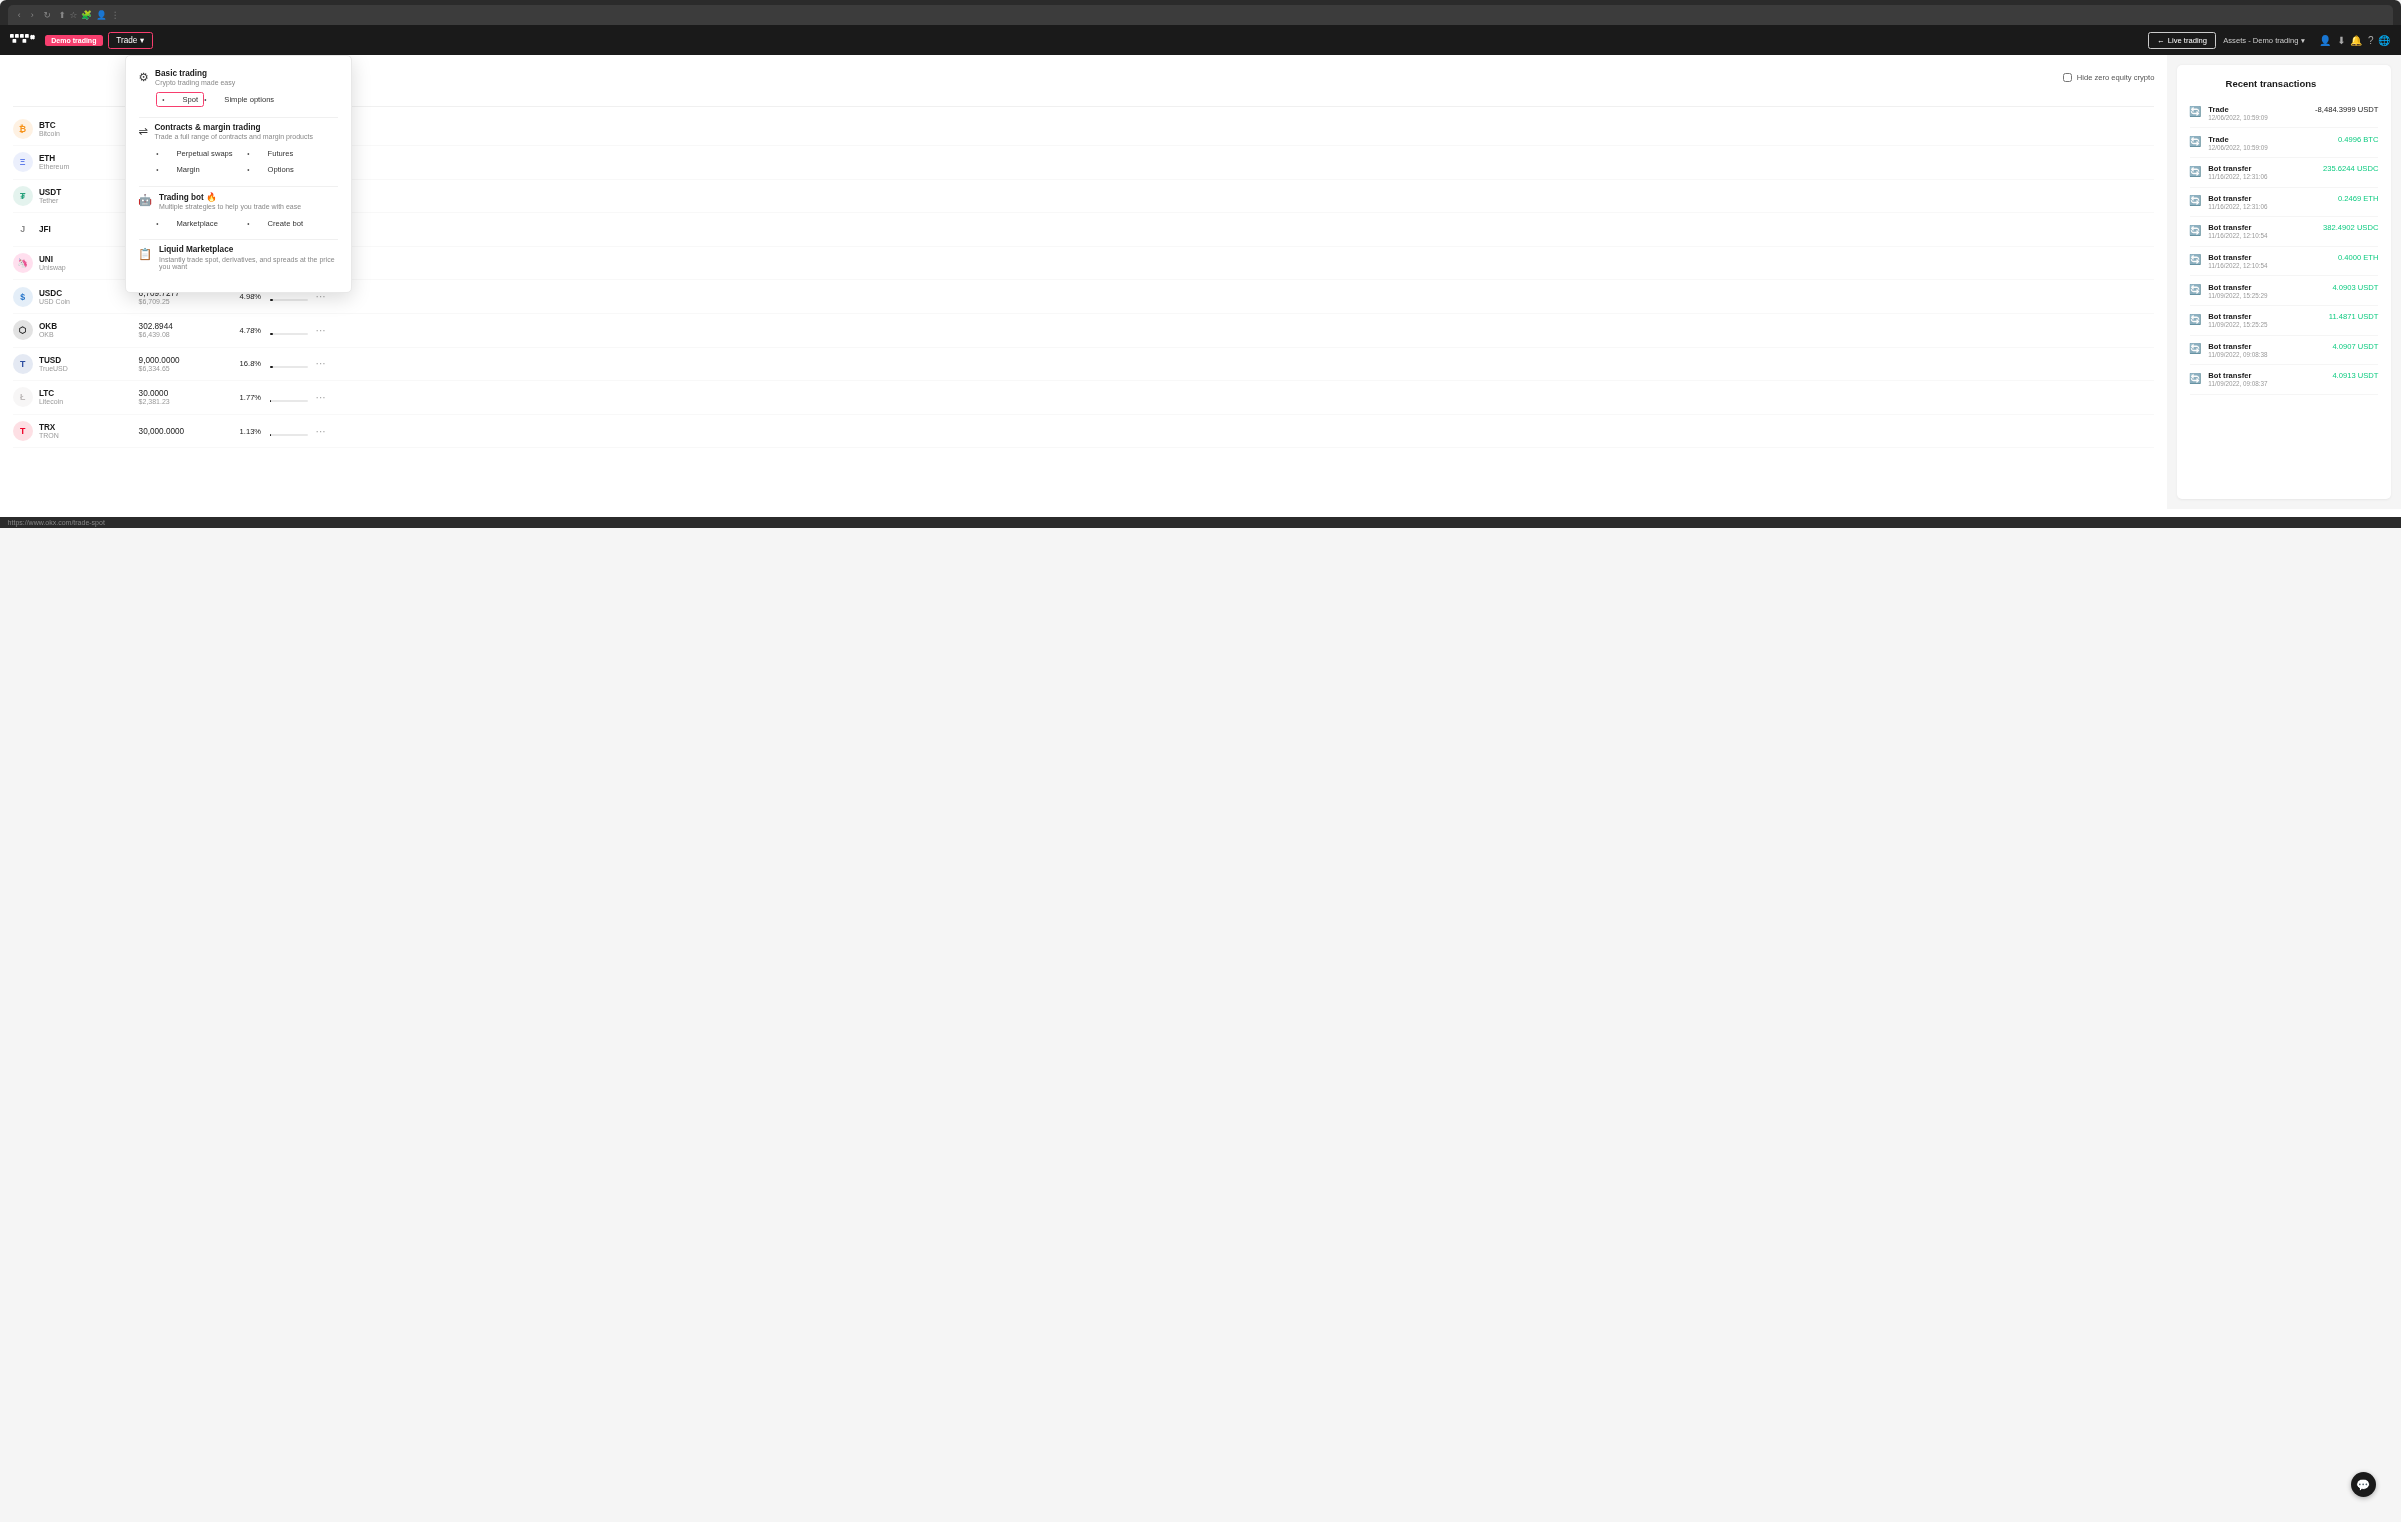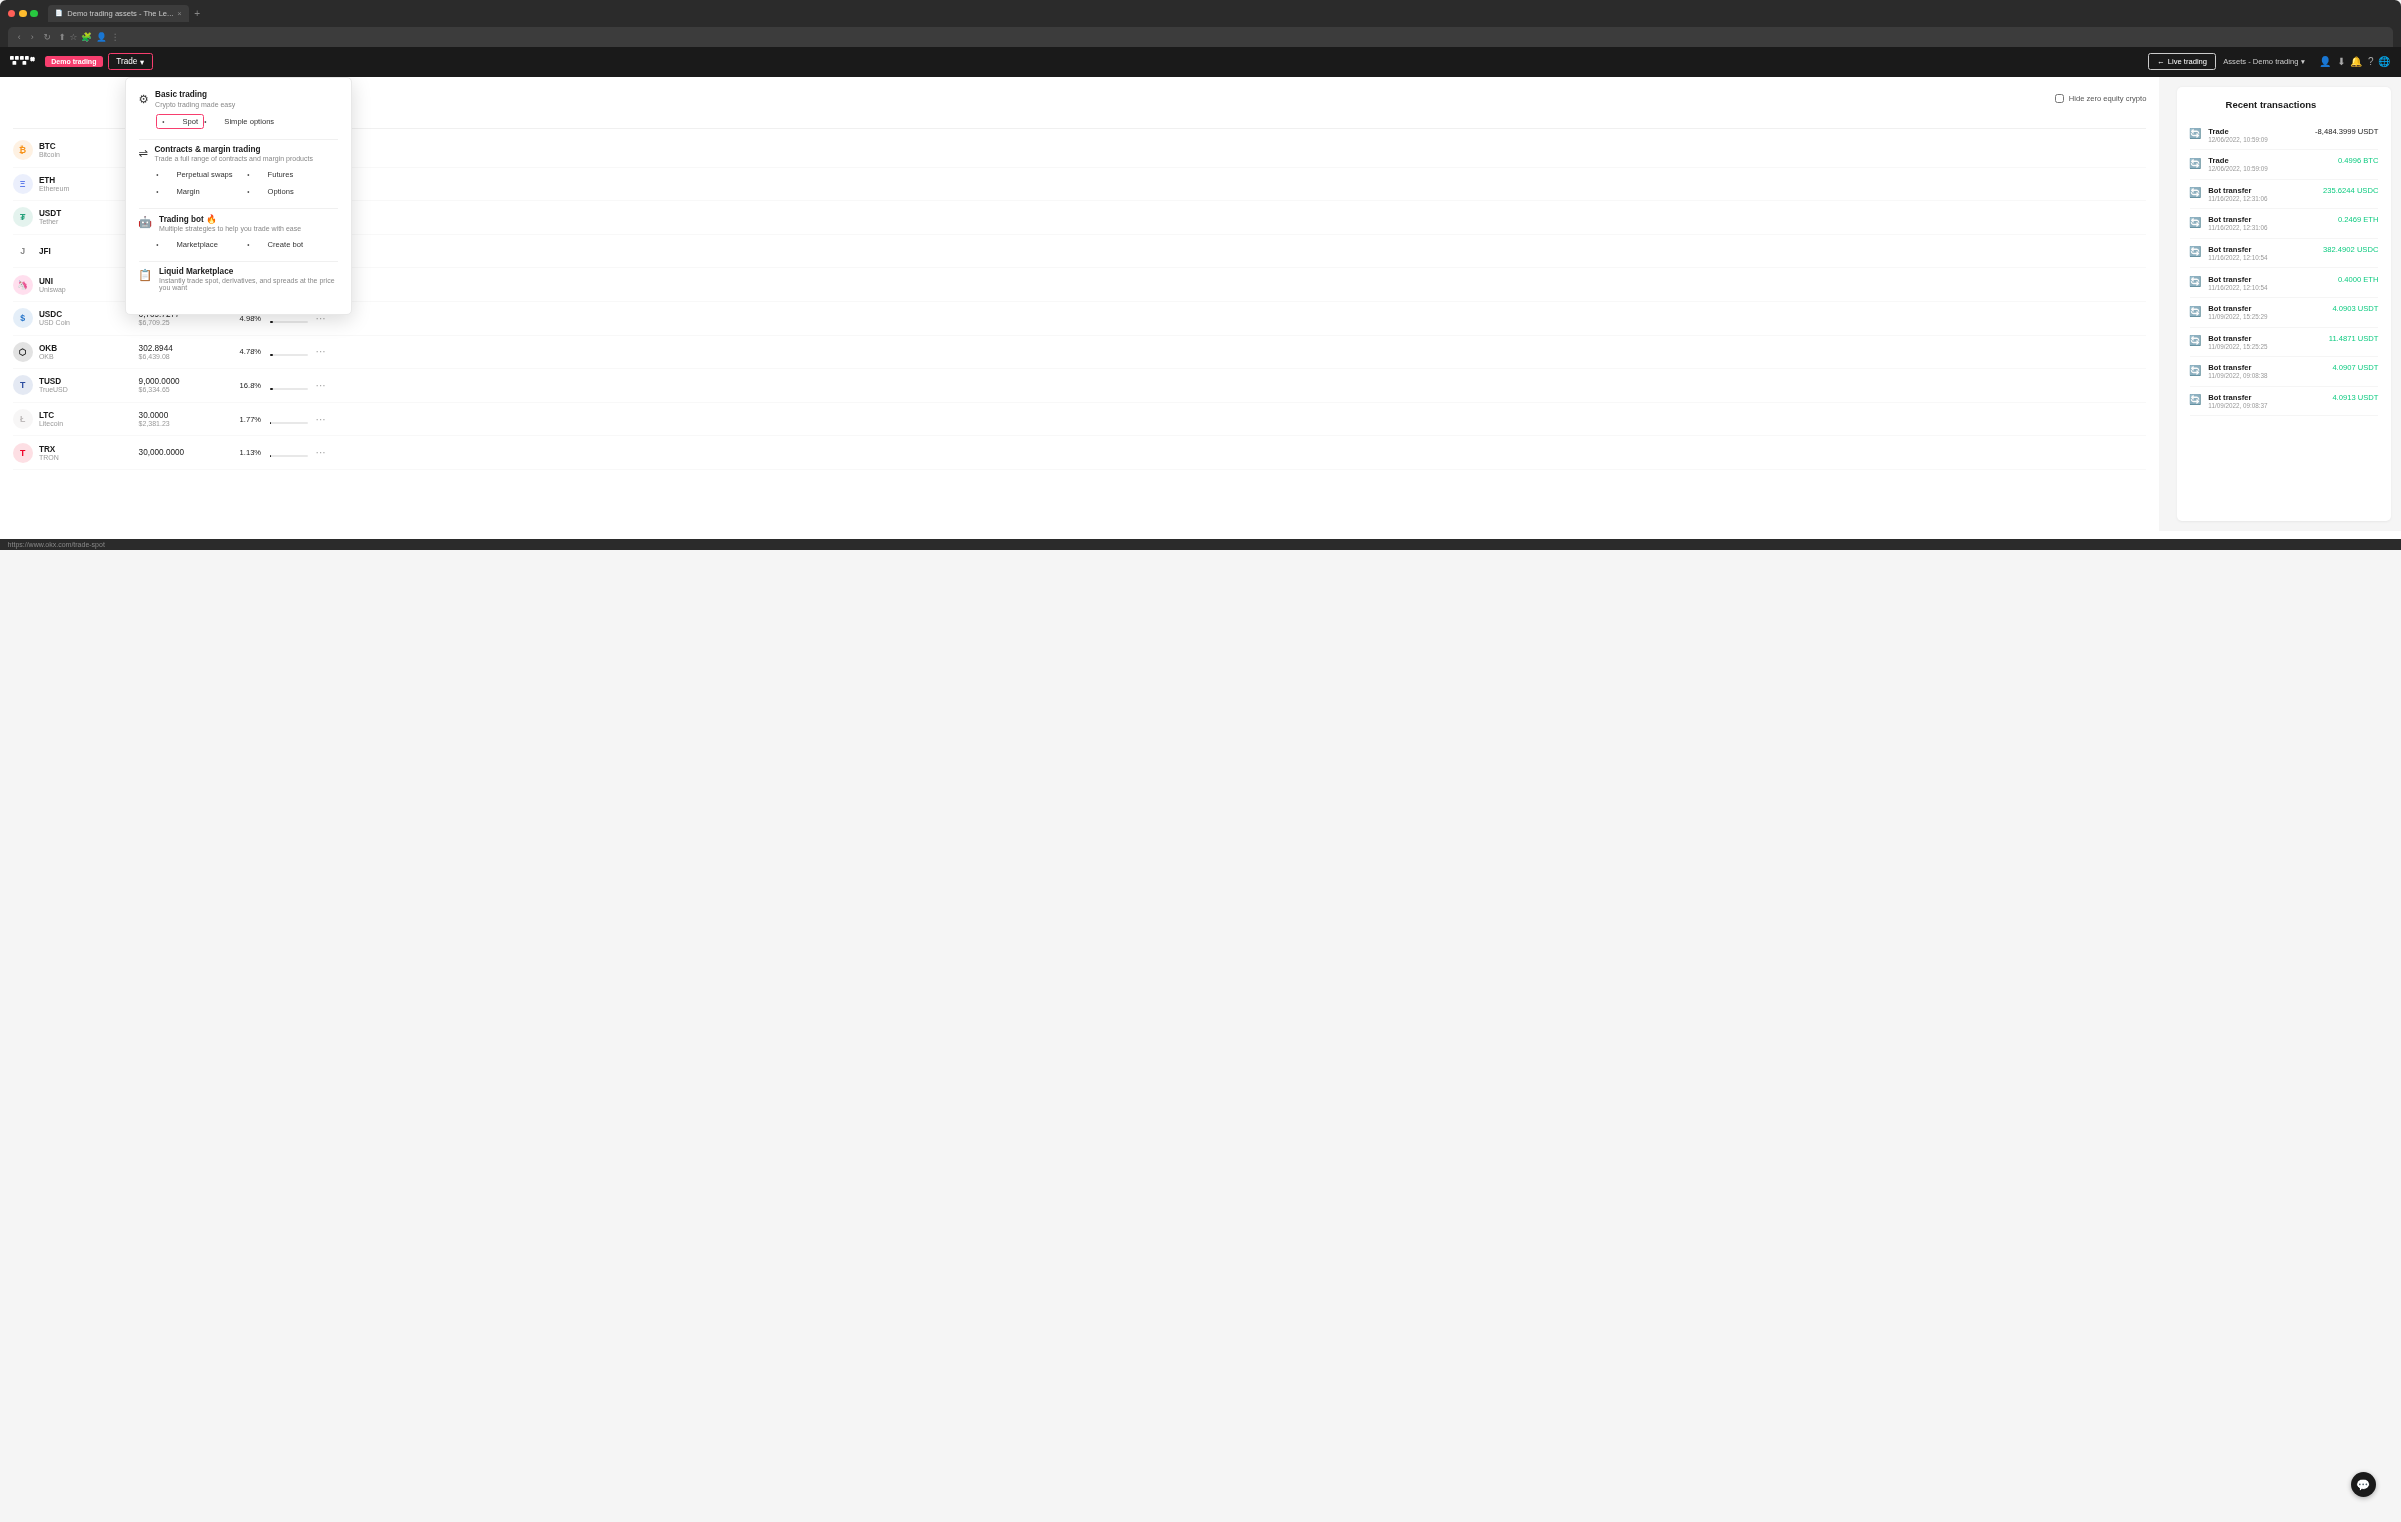--- a/index.html
+++ b/index.html
@@ -90,21 +90,21 @@
     .menu-item.highlighted {
       border: 0.9px solid #f73e6e; border-radius: 2.5px;
       padding: 1.9px 5px; width: auto;
     }
     .dot { color: #555; font-size: 6.3px; }
     .menu-divider { border: none; border-top: 0.6px solid #f0f0f0; margin: 5px 0; }
     .fire-emoji { font-size: 8.8px; }
 
     
     .main-content {
-      display: flex; gap: 8px; padding: 0; background: #f5f5f5;
+      display: flex; gap: 0; padding: 0; background: #f5f5f5;
     }
     .assets-panel { flex: 1; background: #fff; padding: 12.6px; min-height: 454px; }
     .recent-panel {
       width: 214px; background: #fff; margin: 10px; border-radius: 5px;
       padding: 12.6px; box-shadow: 0 0.6px 2.5px rgba(0,0,0,0.06);
     }
 
     
     .assets-table-header {
       display: flex; align-items: center; padding: 5px 0 7.6px;
@@ -158,35 +158,20 @@
       width: 25px; height: 25px; background: #1a1a1a; border-radius: 50%;
       display: flex; align-items: center; justify-content: center;
       color: white; cursor: pointer; font-size: 11.4px;
       box-shadow: 0 1.3px 5px rgba(0,0,0,0.3);
     }
   </style>
 </head>
 <body>
 
 <div class="browser-chrome">
-  <div class="browser-controls">
-    <div class="traffic-lights">
-      <div class="tl tl-red"></div>
-      <div class="tl tl-yellow"></div>
-      <div class="tl tl-green"></div>
-    </div>
-    <div class="tab-bar">
-      <div class="browser-tab">
-        <span class="favicon">📄</span>
-        <span>Demo trading assets - The Le...</span>
-        <span class="close-tab">×</span>
-      </div>
-      <button class="new-tab-btn">+</button>
-    </div>
-  </div>
   <div class="address-bar-row">
     <button class="nav-btn">‹</button>
     <button class="nav-btn">›</button>
     <button class="nav-btn">↻</button>
     <div class="browser-actions">
       <button class="browser-action-btn">⬆</button>
       <button class="browser-action-btn">☆</button>
       <button class="browser-action-btn">🧩</button>
       <button class="browser-action-btn">👤</button>
       <button class="browser-action-btn">⋮</button>

